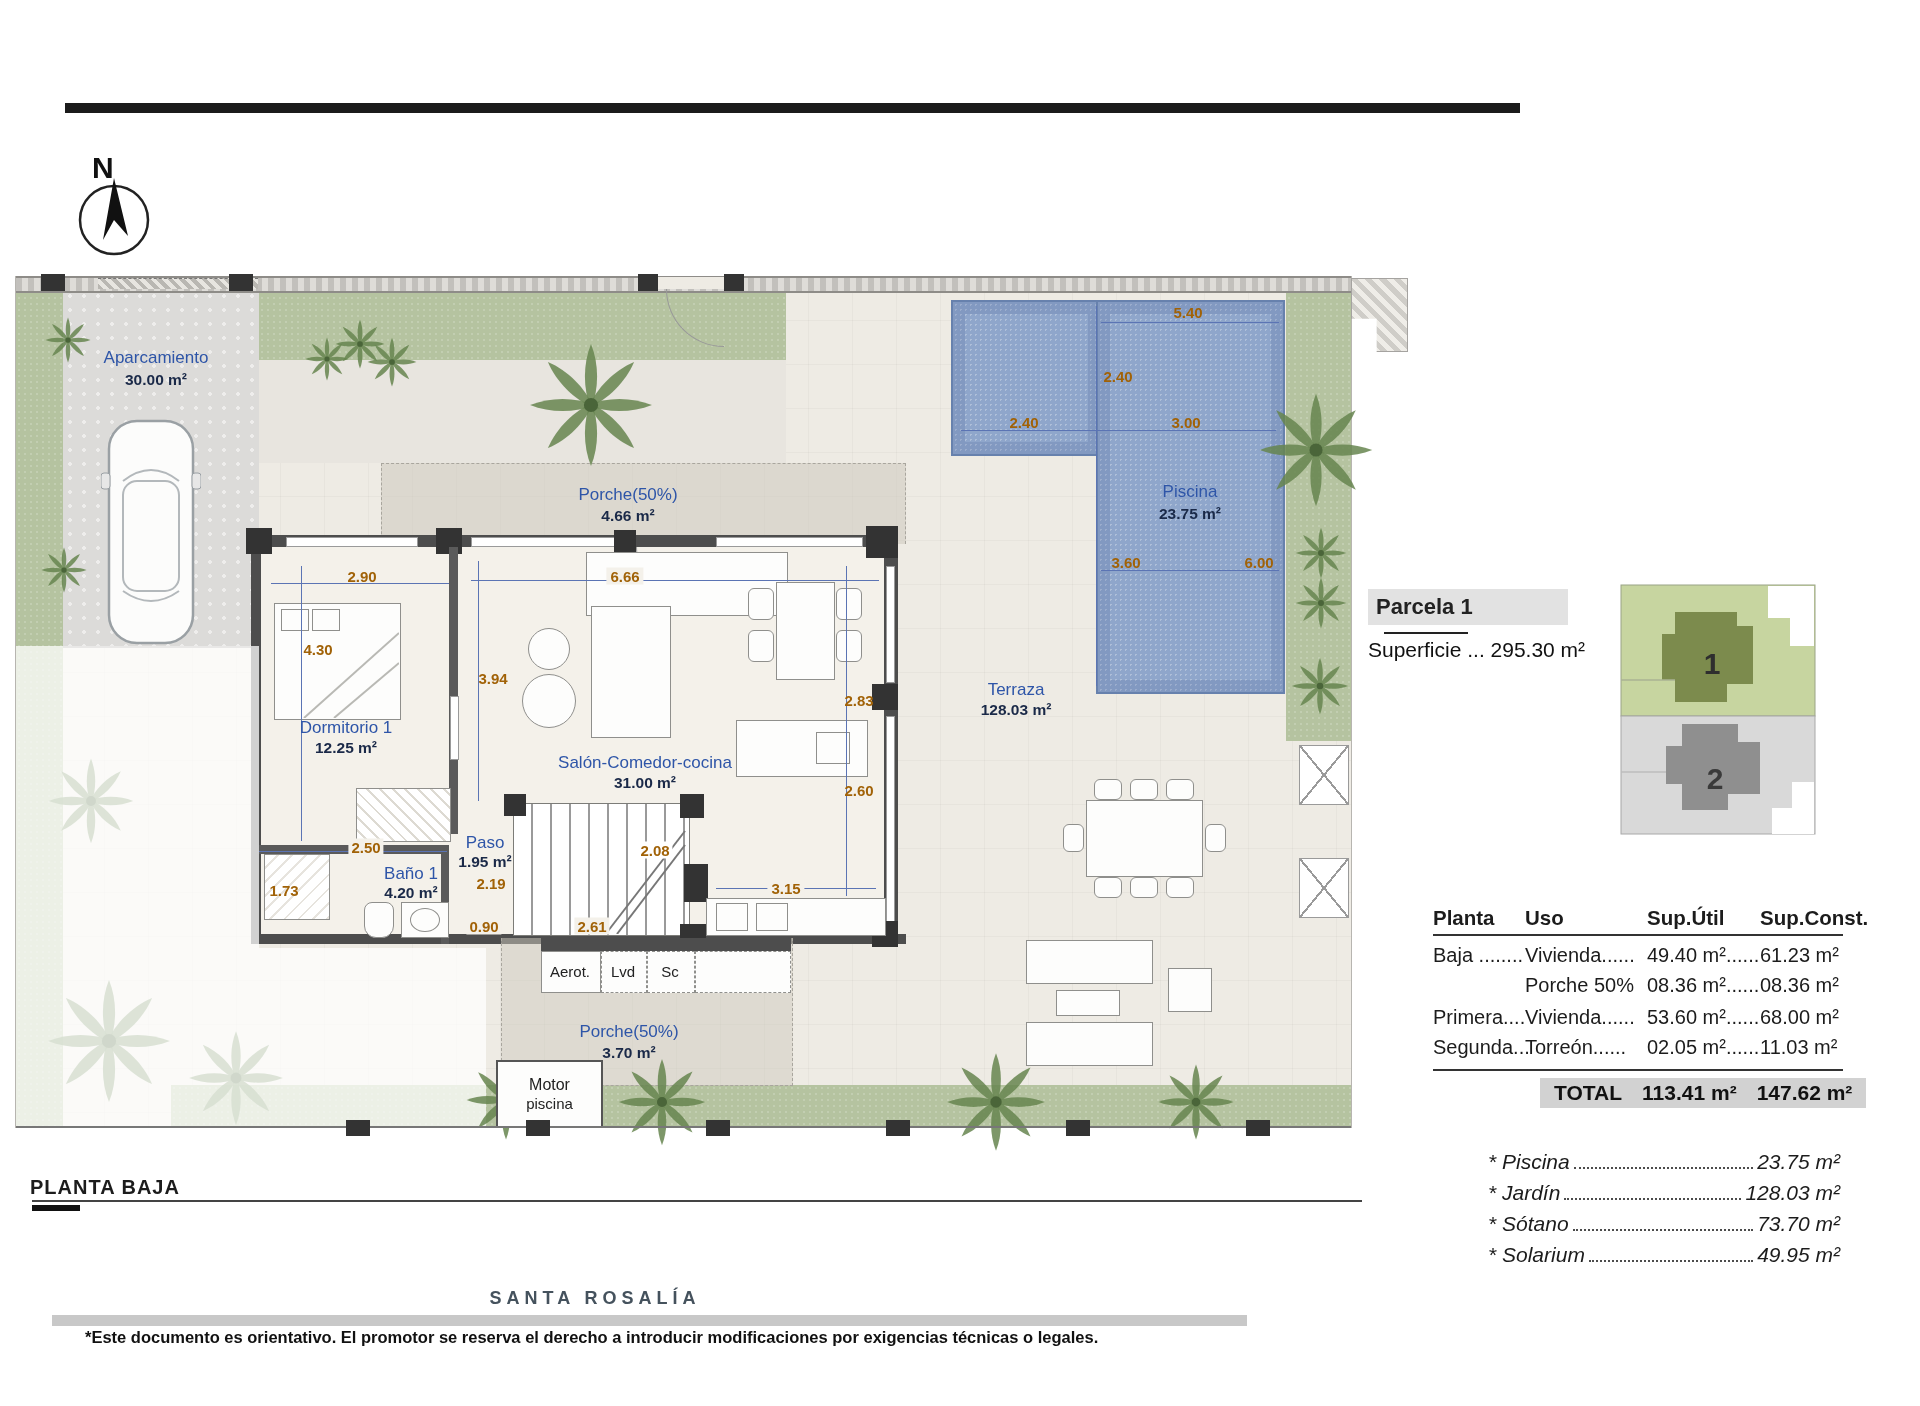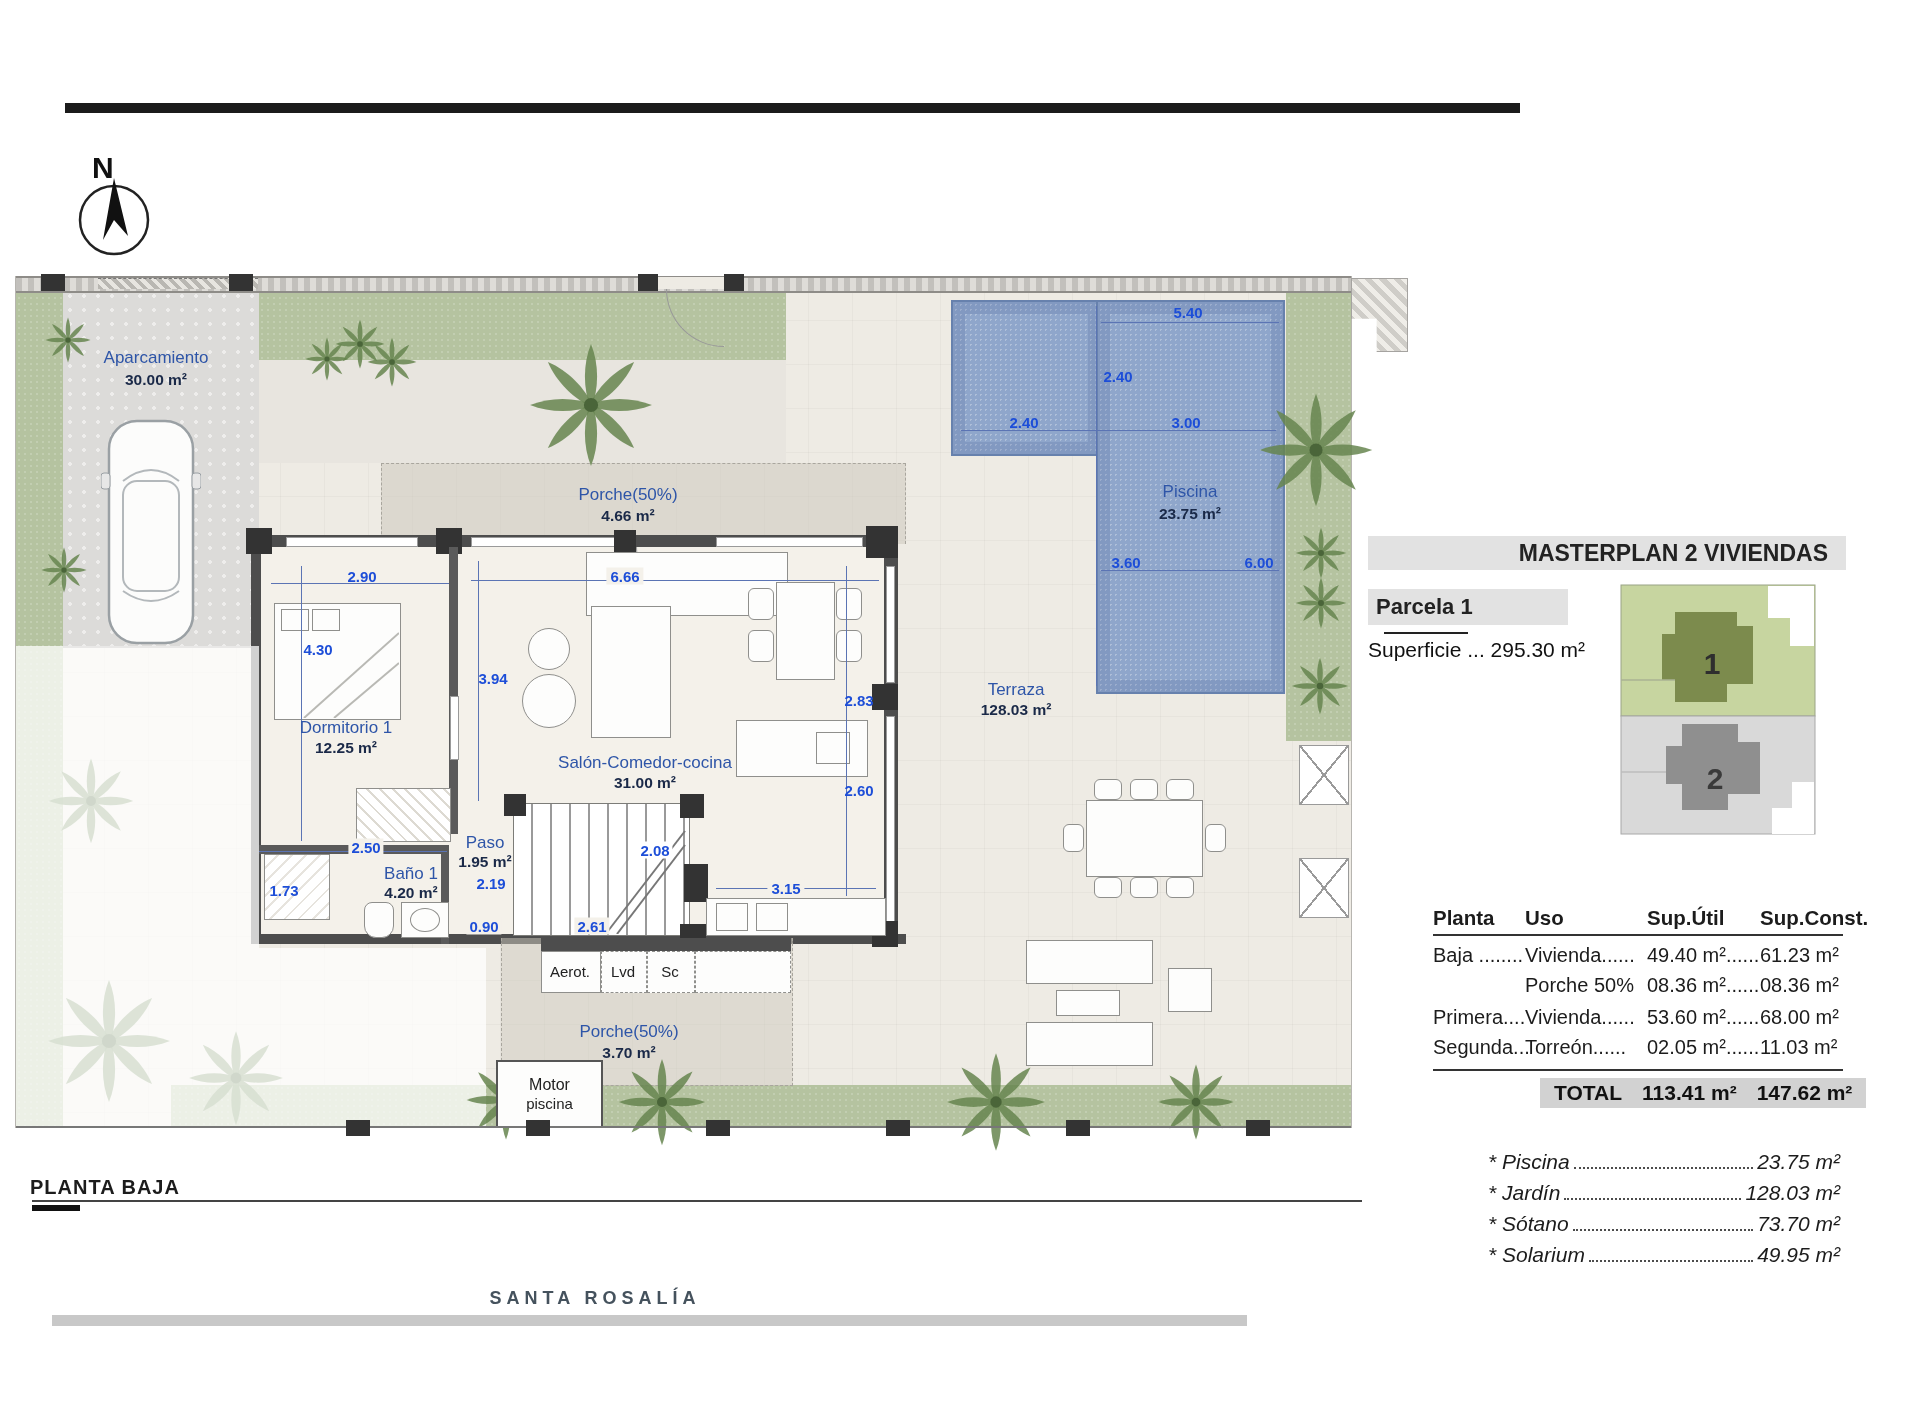--- a/index.html
+++ b/index.html
@@ -9,21 +9,21 @@
   
   .parcel{left:15px;top:276px;width:1335px;height:852px;background:#eeebe4;border-left:1px solid #b7b5b0;border-right:1px solid #b7b5b0;}
   .parcel::before{content:"";position:absolute;inset:0;background-image:linear-gradient(rgba(0,0,0,.03) 1px,transparent 1px),linear-gradient(90deg,rgba(0,0,0,.03) 1px,transparent 1px);background-size:44px 44px;pointer-events:none;}
   .grass{background:#b5c3a0;background-image:radial-gradient(rgba(255,255,255,.18) 1px,transparent 1px);background-size:6px 6px;}
   .concrete{background:#e8e5df;}
   .driveway{background:#dcdbd9;background-image:radial-gradient(rgba(255,255,255,.5) 2px,transparent 2px);background-size:14px 14px;border-bottom:2px solid #a9a7a2;}
   .topwall{background:repeating-linear-gradient(90deg,#c2c0bc 0 6px,#dedcd8 6px 12px);border-top:2px solid #8e8c88;border-bottom:2px solid #8e8c88;}
   .post{background:#333;}
   .pool{background:#8fa6cb;background-image:radial-gradient(rgba(255,255,255,.28) 1px,transparent 1px);background-size:5px 5px;border:2px solid #6781ad;box-shadow:inset 0 0 0 12px rgba(70,95,150,.18);}
   .dimline{background:#5b74b4;}
-  .dim{font-size:15px;font-weight:bold;color:#1d4ed8;white-space:nowrap;transform:translate(-50%,-50%);}
+  .dim{font-size:15px;font-weight:bold;color:#a16207;white-space:nowrap;transform:translate(-50%,-50%);}
   .rn{font-size:17px;color:#2e55a8;white-space:nowrap;transform:translate(-50%,-50%);text-align:center;}
   .ra{font-size:15.5px;font-weight:bold;color:#1a2948;white-space:nowrap;transform:translate(-50%,-50%);text-align:center;}
   .wall{background:#4d4d4d;}
   .iwall{background:#5a5a5a;}
   .win{background:#fff;border:1px solid #9a9a9a;}
   .furn{background:#fdfdfc;border:1.5px solid #8f8f8c;}
   .round{border-radius:50%;}
   .chair{background:#fdfdfc;border:1.5px solid #8f8f8c;border-radius:6px;}
   .stairs{background:#fff;background-image:repeating-linear-gradient(90deg,transparent 0 17px,#9a9a9a 17px 19px);border:1.5px solid #7c7c78;}
   .fade{background:rgba(255,255,255,.74);}
@@ -317,23 +317,20 @@
     <div class="abs post" style="left:330px;top:844px;width:24px;height:16px;"></div>
     <div class="abs post" style="left:510px;top:844px;width:24px;height:16px;"></div>
     <div class="abs post" style="left:690px;top:844px;width:24px;height:16px;"></div>
     <div class="abs post" style="left:870px;top:844px;width:24px;height:16px;"></div>
     <div class="abs post" style="left:1050px;top:844px;width:24px;height:16px;"></div>
     <div class="abs post" style="left:1230px;top:844px;width:24px;height:16px;"></div>
   </div>
 
   <div class="abs hatch" style="left:1351px;top:278px;width:55px;height:72px;clip-path:polygon(0 0,100% 0,100% 100%,45% 100%,45% 55%,0 55%);"></div>
 
-  <div class="abs panelbar" style="left:1368px;top:536px;width:478px;height:34px;">
-    <div style="text-align:right;padding-right:18px;line-height:34px;font-size:23px;">MASTERPLAN 2 VIVIENDAS</div>
-  </div>
 
   <svg class="abs" style="left:1620px;top:584px;" width="196" height="252" viewBox="0 0 196 252">
     <rect x="1" y="1" width="194" height="131" fill="#c7d5a0" stroke="#9aa386"></rect>
     <rect x="1" y="132" width="194" height="118" fill="#d9d9d9" stroke="#a8a8a8"></rect>
     <rect x="148" y="2" width="46" height="32" fill="#fff"></rect>
     <rect x="170" y="2" width="24" height="60" fill="#fff"></rect>
     <path d="M55,28 h62 v14 h16 v58 h-26 v18 h-52 v-22 h-13 v-46 h13 z" fill="#7c8b4d"></path>
     <path d="M62,140 h56 v18 h22 v52 h-32 v16 h-46 v-26 h-16 v-38 h16 z" fill="#8f8f8f"></path>
     <rect x="152" y="198" width="42" height="52" fill="#fff"></rect>
     <rect x="152" y="198" width="20" height="26" fill="#d9d9d9"></rect>
@@ -413,13 +410,14 @@
         <span>49.95 m²</span>
     </div>
   </div>
 
   <div class="abs" style="left:30px;top:1176px;font-size:20px;font-weight:bold;letter-spacing:1px;color:#1c1c1c;">PLANTA BAJA</div>
   <div class="abs" style="left:32px;top:1200px;width:1330px;height:2px;background:#444;"></div>
   <div class="abs" style="left:32px;top:1205px;width:48px;height:6px;background:#111;"></div>
 
   <div class="abs brand" style="left:350px;top:1288px;width:490px;">SANTA ROSALÍA</div>
   <div class="abs" style="left:52px;top:1315px;width:1195px;height:11px;background:#c8c8c8;"></div>
+  <div class="abs" style="left:85px;top:1328px;font-size:16.5px;font-weight:bold;color:#111;">*Este documento es orientativo. El promotor se reserva el derecho a introducir modificaciones por exigencias técnicas o legales.</div>
 </div>
 
 </body></html>

